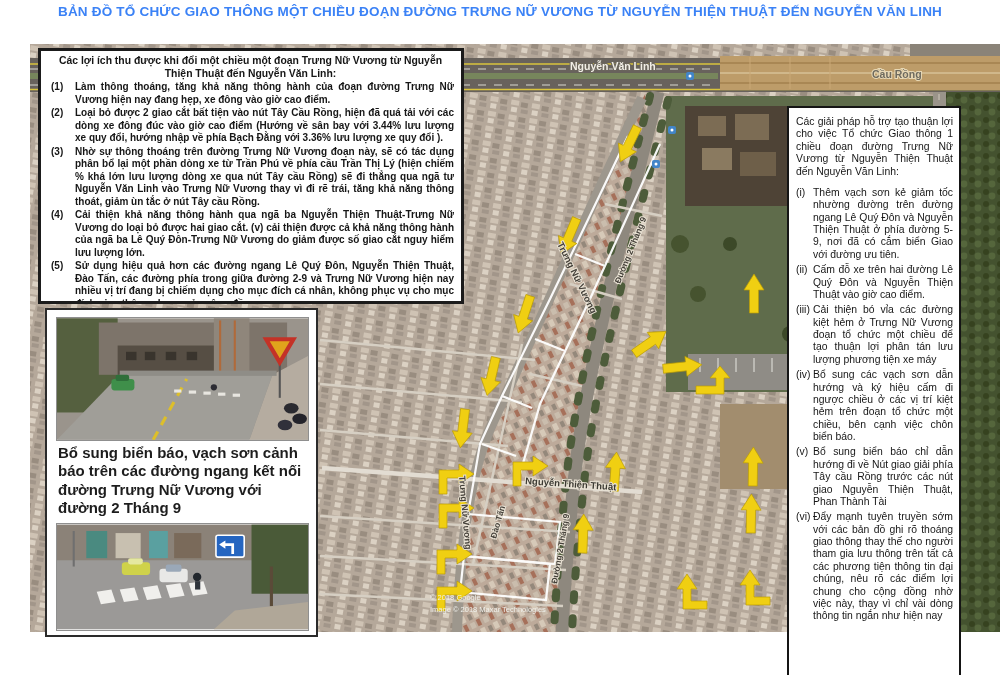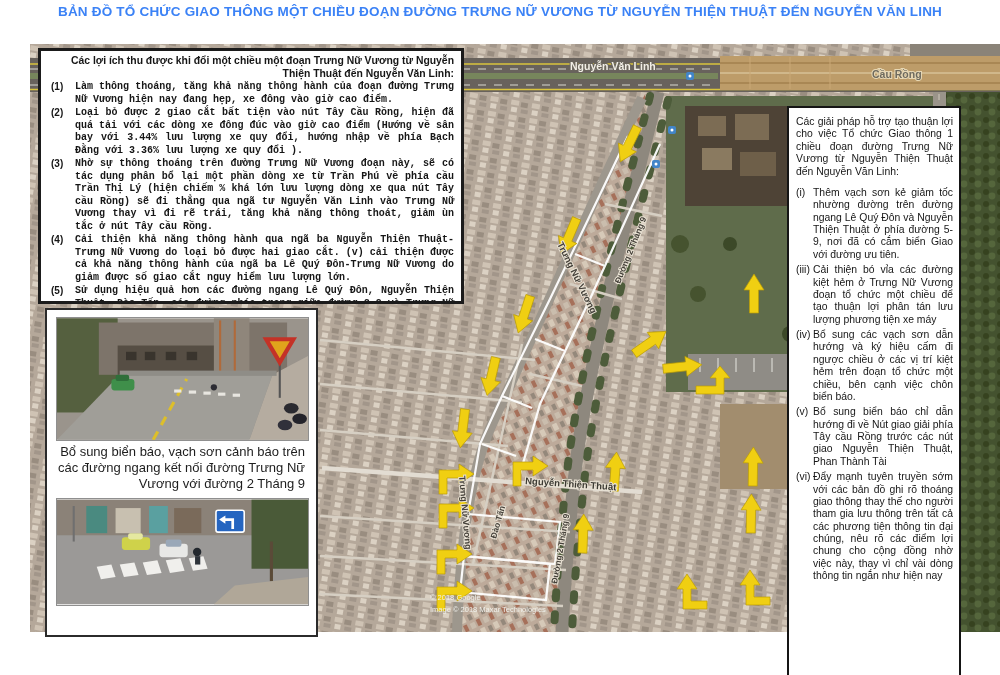--- a/index.html
+++ b/index.html
@@ -13,31 +13,31 @@
   }
   #map-wrap{position:absolute;left:30px;top:44px;width:970px;height:588px;}
   #map-wrap svg{display:block;}
 
   .panel{position:absolute;background:#fff;box-sizing:border-box;}
   #benefits{
     left:38px;top:48px;width:426px;height:256px;border:3px solid #1b1b1b;
     padding:3px 7px 2px 6px;font-size:10px;font-weight:bold;line-height:1.25;
     overflow:hidden;z-index:5;
   }
-  .b-head{text-align:right;font-size:10.4px;margin-bottom:1px;}
+  .b-head{text-align:center;font-size:10.4px;margin-bottom:1px;}
   .num-item{display:flex;margin-top:1px;}
   .num-item .mk{flex:none;width:24px;padding-left:4px;}
-  .num-item .tx{flex:1;text-align:justify;font-family:Liberation Mono, monospace;}
+  .num-item .tx{flex:1;text-align:justify;}
 
   #photos{
     left:45px;top:308px;width:273px;height:329px;border:2px solid #2b2b2b;
     padding:7px 9px 2px 9px;z-index:5;overflow:hidden;
   }
   .photo{border:1px solid #8f8f8f;display:block;width:100%;}
-  .cap{font-size:13px;font-weight:normal;color:#1d1d1d;text-align:right;line-height:1.22;margin:3px 2px 6px 2px;}
+  .cap{font-size:15px;font-weight:bold;color:#1d1d1d;text-align:left;line-height:1.22;margin:3px 2px 6px 2px;}
 
   #solutions{
     left:787px;top:106px;width:174px;height:596px;border:2px solid #151515;
     padding:8px 6px 4px 7px;font-size:10.4px;line-height:1.19;z-index:5;overflow:hidden;
   }
   .s-head{text-align:justify;margin-bottom:9px;}
   .s-item{display:flex;margin-bottom:3px;}
   .s-item .mk{flex:none;min-width:17px;}
   .s-item .tx{flex:1;text-align:justify;}
 
@@ -310,20 +310,24 @@
   </svg>
 </div>
 
 <div id="solutions" class="panel">
   <div class="s-head">Các giải pháp hỗ trợ tạo thuận lợi cho việc Tổ chức Giao thông 1 chiều đoạn đường Trưng Nữ Vương từ Nguyễn Thiện Thuật đến Nguyễn Văn Linh:</div>
   <div class="s-item">
     <span class="mk">(i)</span>
     <span class="tx">Thêm vạch sơn kẻ giảm tốc nhường đường trên đường ngang Lê Quý Đôn và Nguyễn Thiện Thuật ở phía đường 5-9, nơi đã có cắm biển Giao với đường ưu tiên.</span>
   </div>
   <div class="s-item">
+    <span class="mk">(ii)</span>
+    <span class="tx">Cấm đỗ xe trên hai đường Lê Quý Đôn và Nguyễn Thiện Thuật vào giờ cao điểm.</span>
+  </div>
+  <div class="s-item">
     <span class="mk">(iii)</span>
     <span class="tx">Cải thiện bó vỉa các đường kiệt hẻm ở Trưng Nữ Vương đoạn tổ chức một chiều để tạo thuận lợi phân tán lưu lượng phương tiện xe máy</span>
   </div>
   <div class="s-item">
     <span class="mk">(iv)</span>
     <span class="tx">Bổ sung các vạch sơn dẫn hướng và ký hiệu cấm đi ngược chiều ở các vị trí kiệt hẻm trên đoạn tổ chức một chiều, bên cạnh việc chôn biển báo.</span>
   </div>
   <div class="s-item">
     <span class="mk">(v)</span>
     <span class="tx">Bổ sung biển báo chỉ dẫn hướng đi về Nút giao giải phía Tây cầu Rồng trước các nút giao Nguyễn Thiện Thuật, Phan Thành Tài</span>

